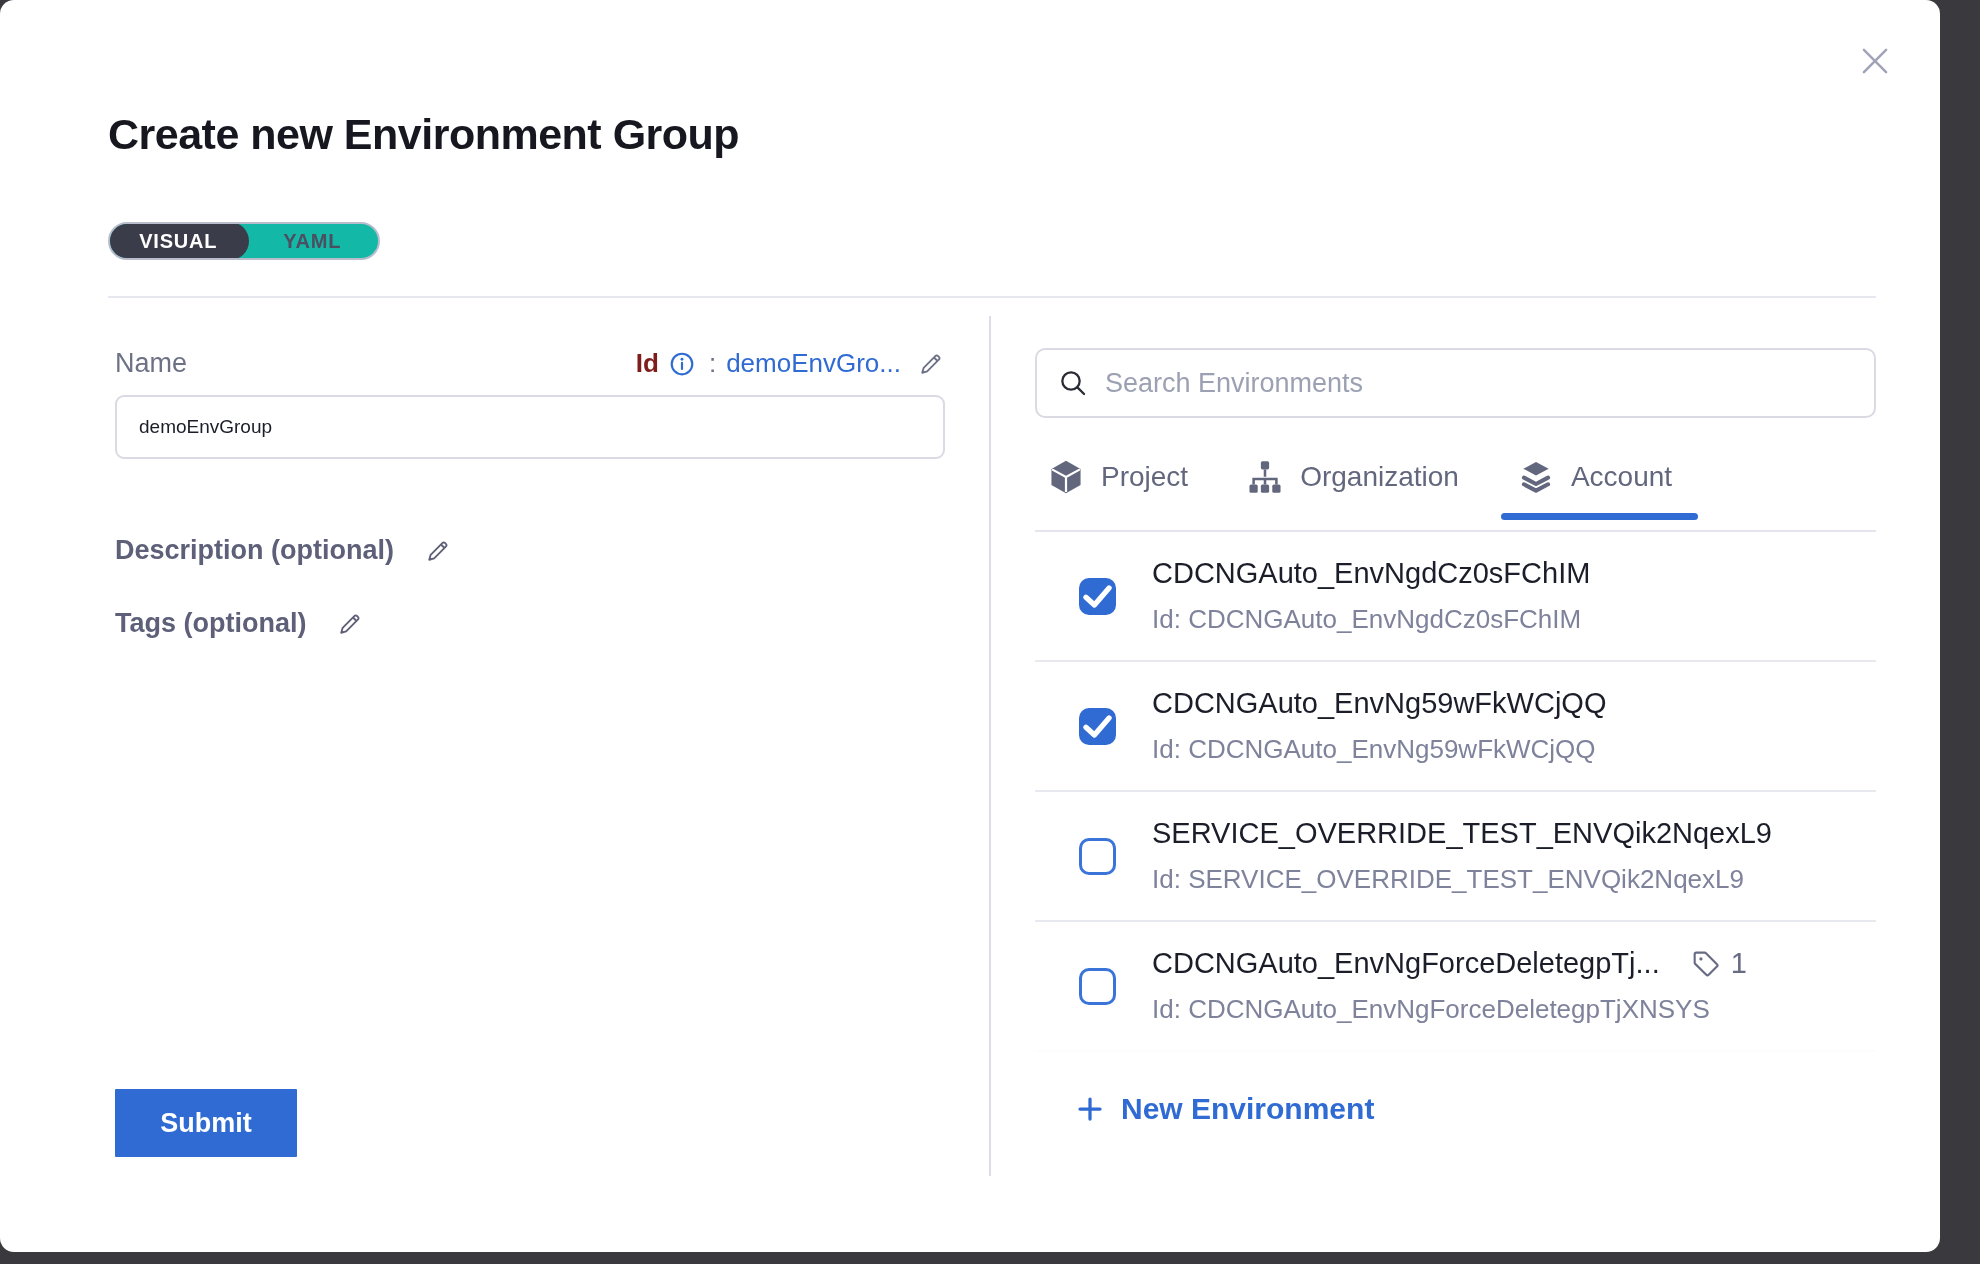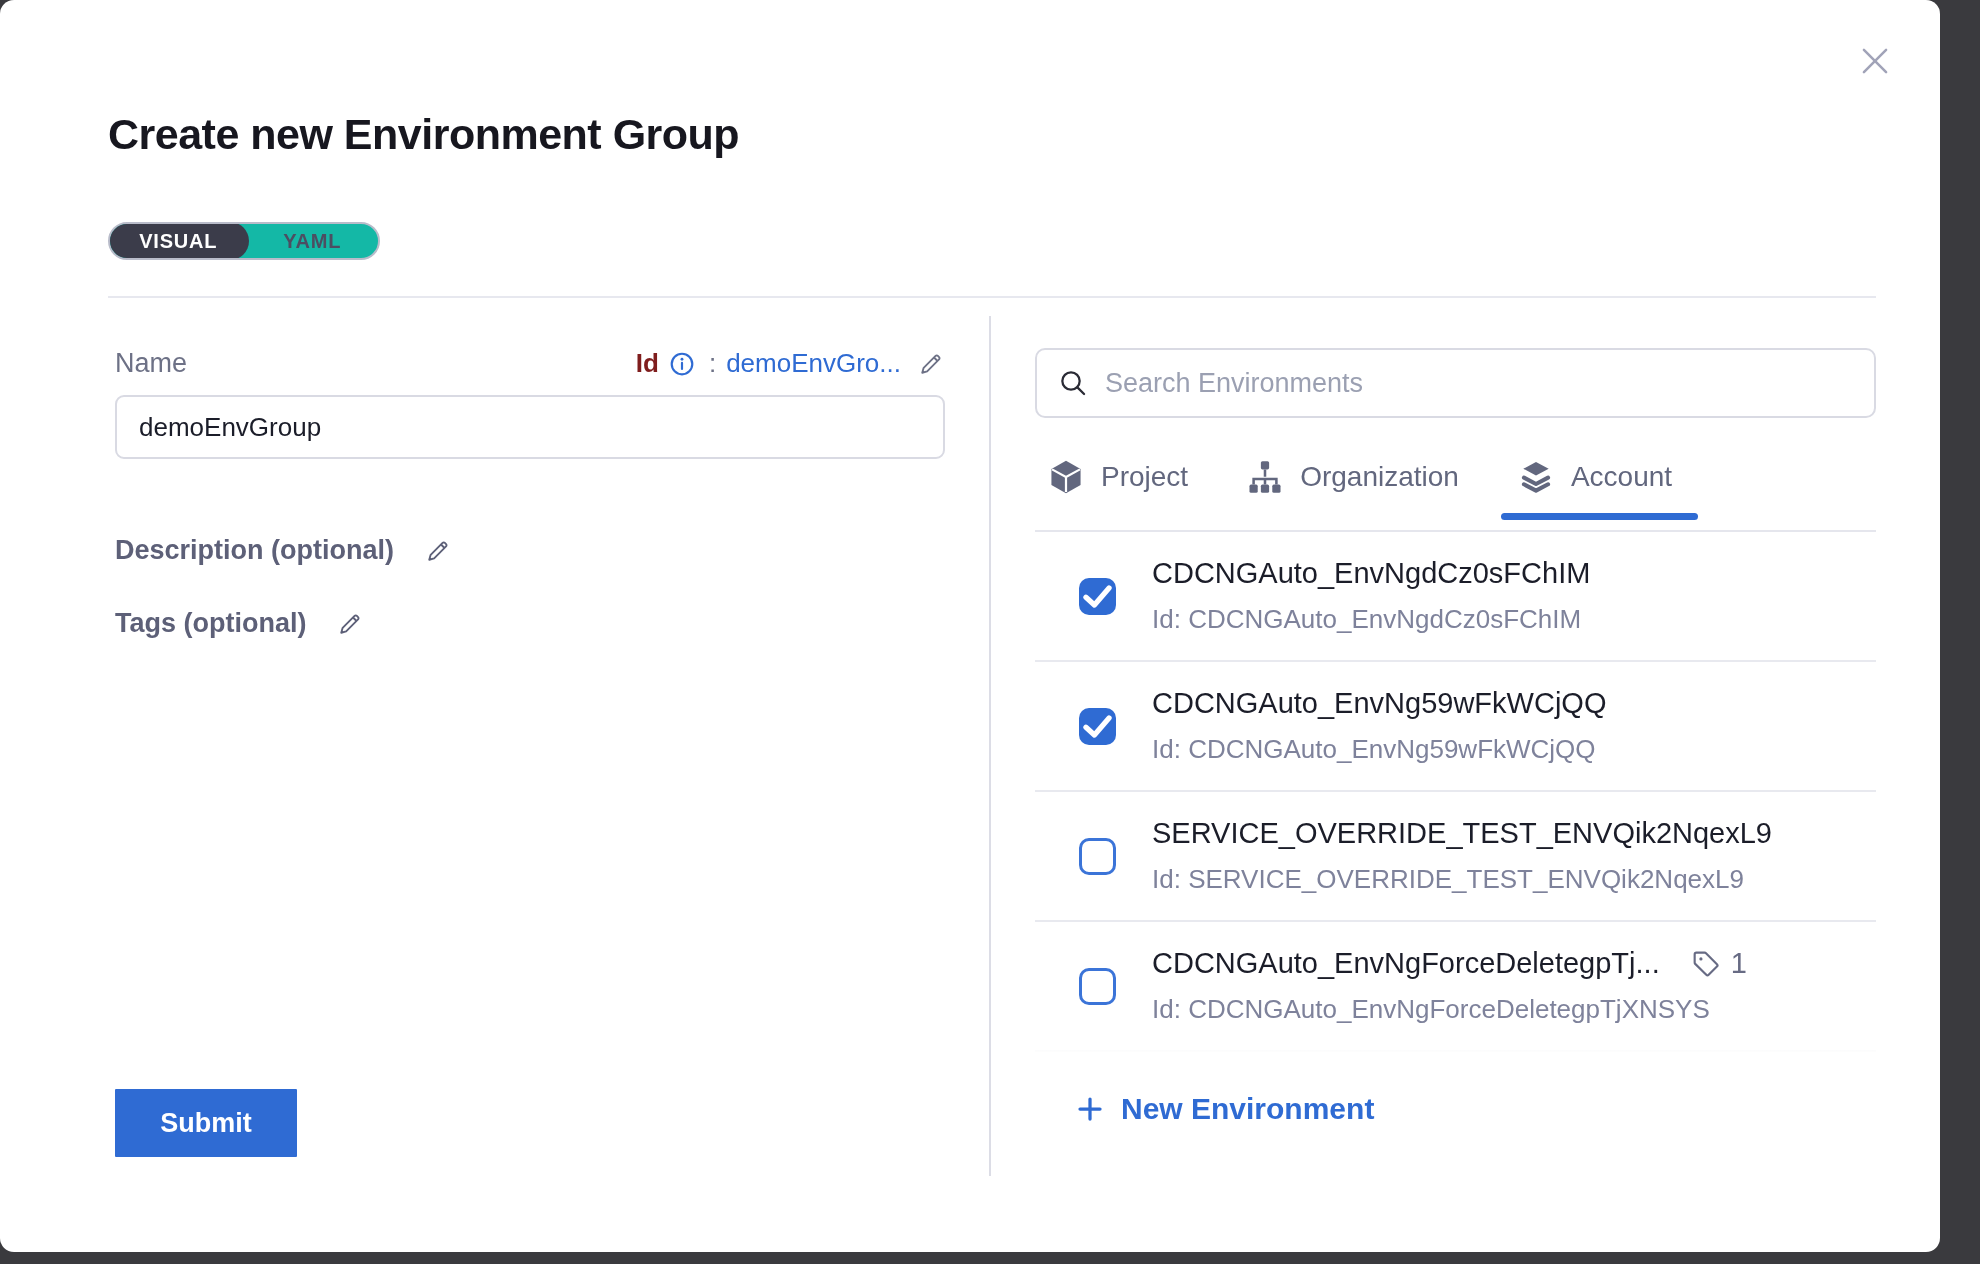--- a/index.html
+++ b/index.html
@@ -56,21 +56,21 @@
   .name-label { font-size: 27px; color: #6d7186; }
   .id-group { display: flex; align-items: center; gap: 10px; font-size: 26px; }
   .id-label { color: #7f1d1d; font-weight: bold; }
   .id-colon { color: #6d7186; margin-left: 4px; }
   .id-value { color: #2f6bd3; }
   .icon-info { width: 26px; height: 26px; display: inline-flex; }
   .icon-pencil { width: 28px; height: 28px; display: inline-flex; margin-left: 6px; cursor: pointer; }
   .name-input {
     width: 830px; height: 64px;
     border: 2px solid #d9dae3; border-radius: 9px;
-    font-size: 26px; color: #1b1d29; padding: 0 22px;
+    font-size: 19px; color: #1b1d29; padding: 0 22px;
     font-family: inherit; outline: none; background: #fff;
   }
   .opt-label {
     display: flex; align-items: center; gap: 24px;
     font-size: 27px; font-weight: 700; color: #5d6078;
   }
   .opt-desc { margin-top: 76px; }
   .opt-tags { margin-top: 42px; }
   
   .footer-buttons { position: absolute; left: 115px; top: 1089px; display: flex; gap: 46px; }

